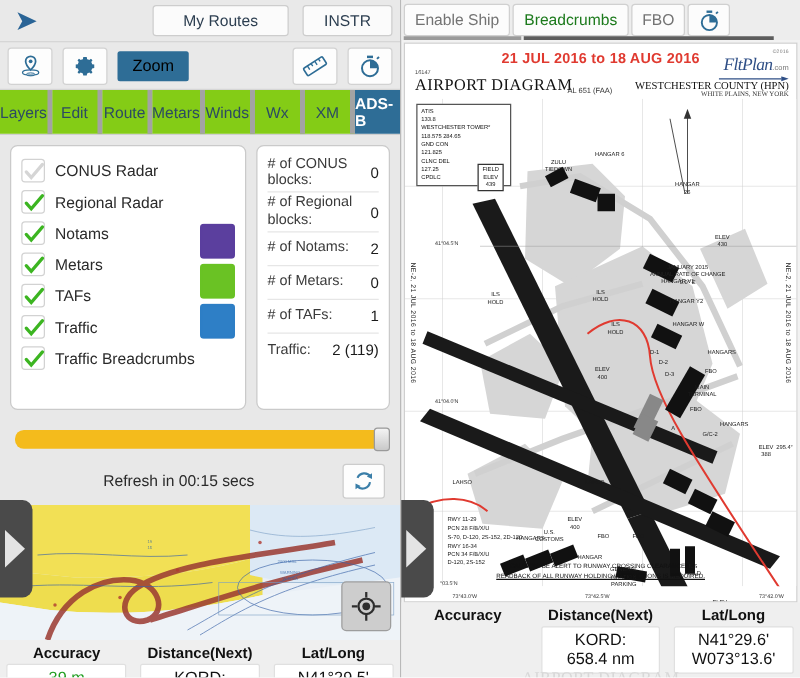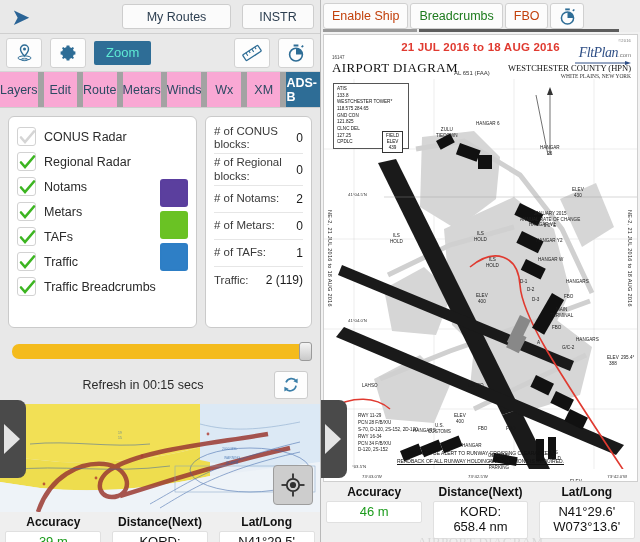--- a/index.html
+++ b/index.html
@@ -22,30 +22,30 @@
              justify-content:center; font-size:12.5px; color:#2c3e50; }
   .topbar .myroutes { position:absolute; left:122px; width:109px; }
   .topbar .instr    { position:absolute; left:242px; width:72px; }
 
   
   .iconbar { height:38px; background:#e9e9e9; display:flex; align-items:center;
              padding:0 6px; position:relative; border-bottom:1px solid #d6d6d6; }
   .iconbtn { width:36px; height:30px; background:#fdfdfd; border:1px solid #d2d2d2;
              border-radius:3px; display:flex; align-items:center; justify-content:center;
              margin-right:8px; }
-  .zoombtn { height:24px; padding:12px 12px; background:#2e6d96; color:#5eead4;
+  .zoombtn { height:24px; padding:12px 12px; background:#2e6d96; color:#000000;
              display:flex; align-items:center; font-size:13px; border-radius:2px; }
   .iconbar .rightgrp { position:absolute; right:6px; display:flex; }
   .iconbar .rightgrp .iconbtn { margin-right:0; margin-left:8px; }
 
   
   .tabstrip { height:36px; display:flex; background:#fafafa; border-bottom:1px solid #cfcfcf; }
   .tab { flex:1; display:flex; align-items:center; justify-content:center;
-         font-size:12.5px; color:#2c4a63; border-right:6px solid #a3a3a3;
-         background:#f9a8d4; }
+         font-size:12.5px; color:#2c4a63; border-right:4px solid #a3a3a3;
+         background:#84cc16; }
   .tab:last-child { border-right:none; }
   .tab.active { background:#2e6d96; color:#fff; font-weight:bold; }
 
   
   .content { padding:8px; background:#e8e8e8; height:228px; display:flex; gap:8px; }
   .card { background:#fff; border:1px solid #cacaca; border-radius:6px; }
   .checkcard { width:189px; padding:7px 8px; position:relative; }
   .statcard  { flex:1; padding:6px 8px 0 8px; overflow:hidden; }
 
   .chkrow { display:flex; align-items:center; height:25px; }
@@ -110,21 +110,21 @@
              display:flex; align-items:center; justify-content:center; z-index:20; }
   .edgetab .tri { width:0; height:0; border-top:15px solid transparent;
                   border-bottom:15px solid transparent; border-left:16px solid #e4e4e4;
                   margin-left:6px; }
 
   
   .rtabbar { height:32px; background:#ededed; display:flex; align-items:center;
              padding:0 2px; gap:2px; position:relative; }
   .rtab { background:#fcfcfc; border:1px solid #d0d0d0; border-radius:3px;
           height:26px; padding:0 8px; display:flex; align-items:center;
-          font-size:12.5px; color:#c2410c; }
+          font-size:12.5px; color:#737373; }
   .rtab.green { color:#1c7a1c; }
   .rtab.icon { width:34px; padding:0; justify-content:center; }
   .rtabunder { position:absolute; left:2px; bottom:0; width:94px; height:3px;
                background:#9a9a9a; }
   .rtabunder2 { position:absolute; left:98px; bottom:0; width:200px; height:3px;
                 background:#5d5d5d; }
 
   .chartwrap { position:relative; height:448px; background:#fff;
                border:1px solid #cfcfcf; margin:2px 2px 0 2px; overflow:hidden; }
   .chartdate { position:absolute; top:6px; left:0; right:0; text-align:center;
@@ -623,21 +623,20 @@
     <div class="caution">
       <div>CAUTION: BE ALERT TO RUNWAY CROSSING CLEARANCES.</div>
       <div class="u">READBACK OF ALL RUNWAY HOLDING INSTRUCTIONS IS REQUIRED.</div>
     </div>
   </div>
 
   <div class="status" style="position:relative;">
     <div class="ghost">AIRPORT DIAGRAM</div>
     <div class="statcol">
       <div class="stattitle">Accuracy</div>
-      <div class="statbox acc" style="color: rgb(29, 156, 29);">46 m</div>
     </div>
     <div class="statcol">
       <div class="stattitle">Distance(Next)</div>
       <div class="statbox">
         <div>KORD:</div>
         <div>658.4 nm</div>
       </div>
     </div>
     <div class="statcol">
       <div class="stattitle">Lat/Long</div>

